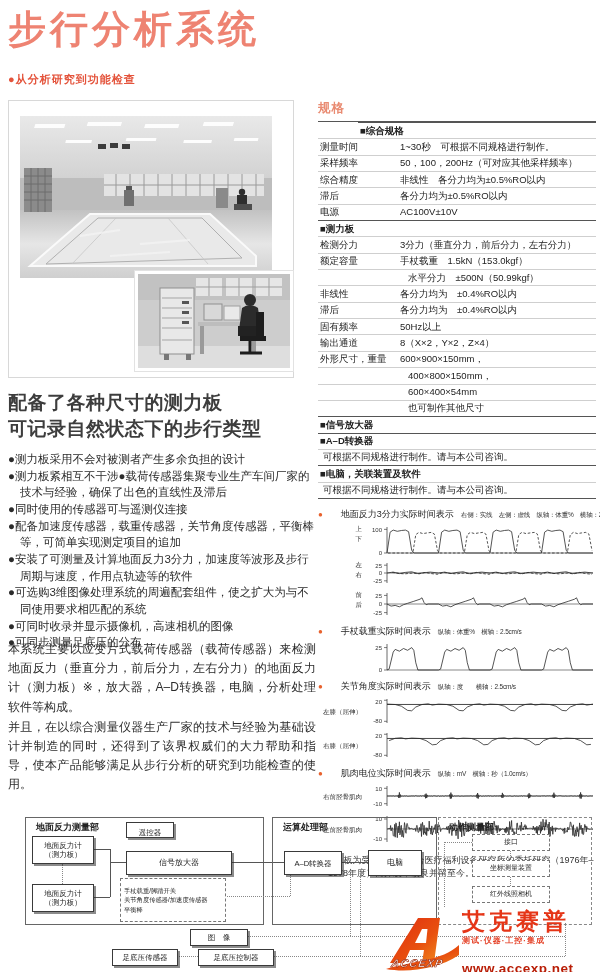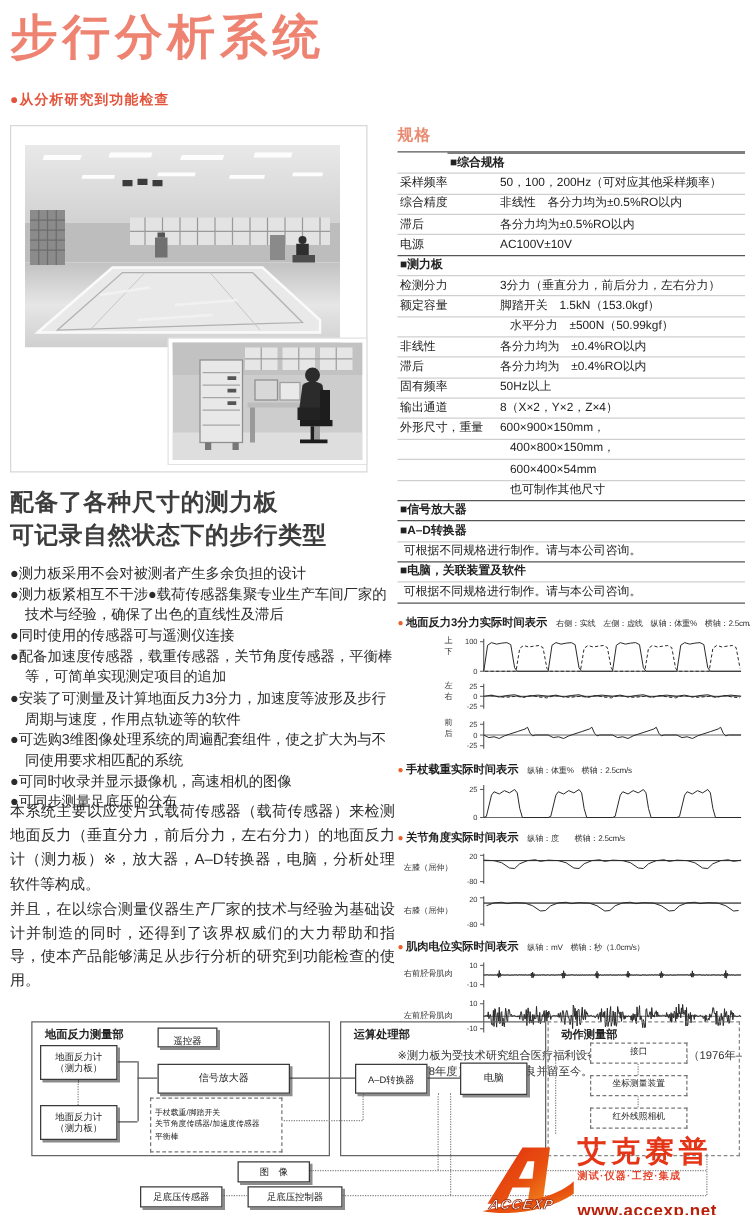--- a/index.html
+++ b/index.html
@@ -29,21 +29,21 @@
   .spec-label{width:80px;flex:none;}
   .spec-row.section .spec-label{width:auto;min-width:80px;}
   .spec-value{flex:1;}
   .spec-row.cont .spec-value{padding-left:8px;}
   .spec-row.note{padding-left:5px;}
   
   .charts{margin-top:9px;}
   .chart{margin-bottom:6px;}
   .chart-head{display:flex;align-items:baseline;white-space:nowrap;}
   .chart-bullet{color:#e8622e;font-size:8px;margin-right:2px;flex:none;}
-  .chart-title{font-size:9px;font-weight:bold;color:#1e1e1e;flex:none;}
+  .chart-title{font-size:9px;font-weight:normal;color:#1e1e1e;flex:none;margin-left:16px;}
   .chart-meta{font-size:6.5px;color:#333;margin-left:7px;letter-spacing:-0.2px;}
   .plot-row{display:flex;margin-top:2px;}
   .plot-label{width:44px;flex:none;display:flex;flex-direction:column;align-items:flex-end;padding:1px 3px 0 0;
               font-size:6.5px;color:#333;line-height:1.5;}
   .plot-label.center{justify-content:center;line-height:1.1;}
   .plot-svg{display:block;flex:none;}
   .footnote{margin-top:8px;font-size:9px;line-height:1.5;color:#333;padding-left:10px;text-indent:-10px;width:272px;}
   
   .diagram{position:absolute;left:0;top:812px;width:600px;height:160px;color:#222;}
   .dsec{position:absolute;border:1px solid #666;}
@@ -197,20 +197,24 @@
   </div>
 
   <div class="right-col">
     <div class="spec-title">规格</div>
     <div class="spec-table" id="spec-table">
         <div class="spec-row section">
           <span class="spec-label">■综合规格</span>
           <span class="spec-value"></span>
         </div>
         <div class="spec-row row">
+          <span class="spec-label">测量时间</span>
+          <span class="spec-value">1~30秒　可根据不同规格进行制作。</span>
+        </div>
+        <div class="spec-row row">
           <span class="spec-label">采样频率</span>
           <span class="spec-value">50，100，200Hz（可对应其他采样频率）</span>
         </div>
         <div class="spec-row row">
           <span class="spec-label">综合精度</span>
           <span class="spec-value">非线性　各分力均为±0.5%RO以内</span>
         </div>
         <div class="spec-row row">
           <span class="spec-label">滞后</span>
           <span class="spec-value">各分力均为±0.5%RO以内</span>
@@ -222,21 +226,21 @@
         <div class="spec-row section">
           <span class="spec-label">■测力板</span>
           <span class="spec-value"></span>
         </div>
         <div class="spec-row row">
           <span class="spec-label">检测分力</span>
           <span class="spec-value">3分力（垂直分力，前后分力，左右分力）</span>
         </div>
         <div class="spec-row row">
           <span class="spec-label">额定容量</span>
-          <span class="spec-value">脚踏开关　1.5kN（153.0kgf）</span>
+          <span class="spec-value">手杖载重　1.5kN（153.0kgf）</span>
         </div>
         <div class="spec-row cont">
           <span class="spec-label"></span>
           <span class="spec-value">水平分力　±500N（50.99kgf）</span>
         </div>
         <div class="spec-row row">
           <span class="spec-label">非线性</span>
           <span class="spec-value">各分力均为　±0.4%RO以内</span>
         </div>
         <div class="spec-row row">

